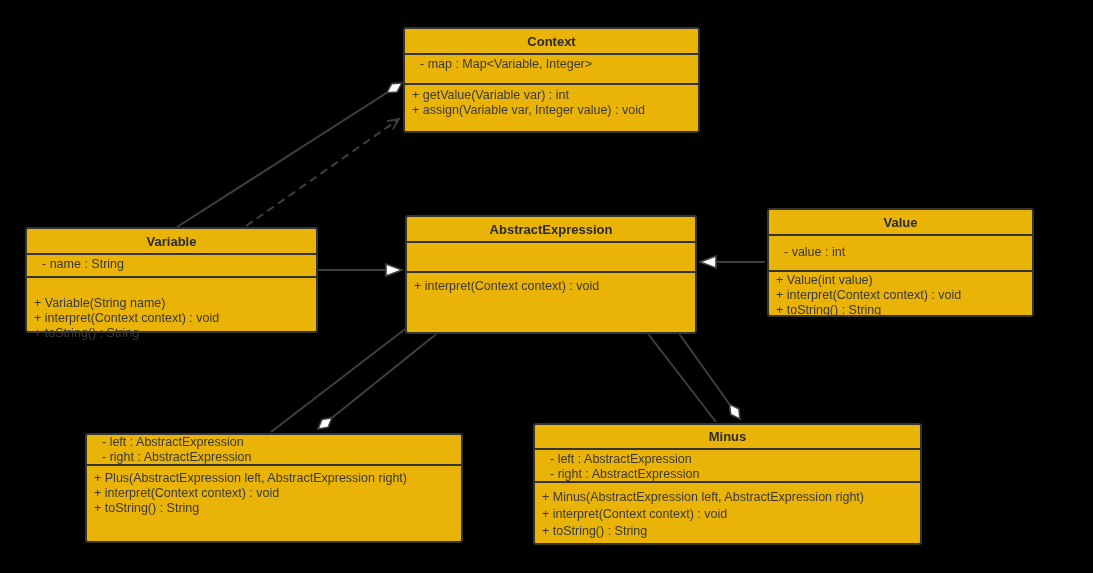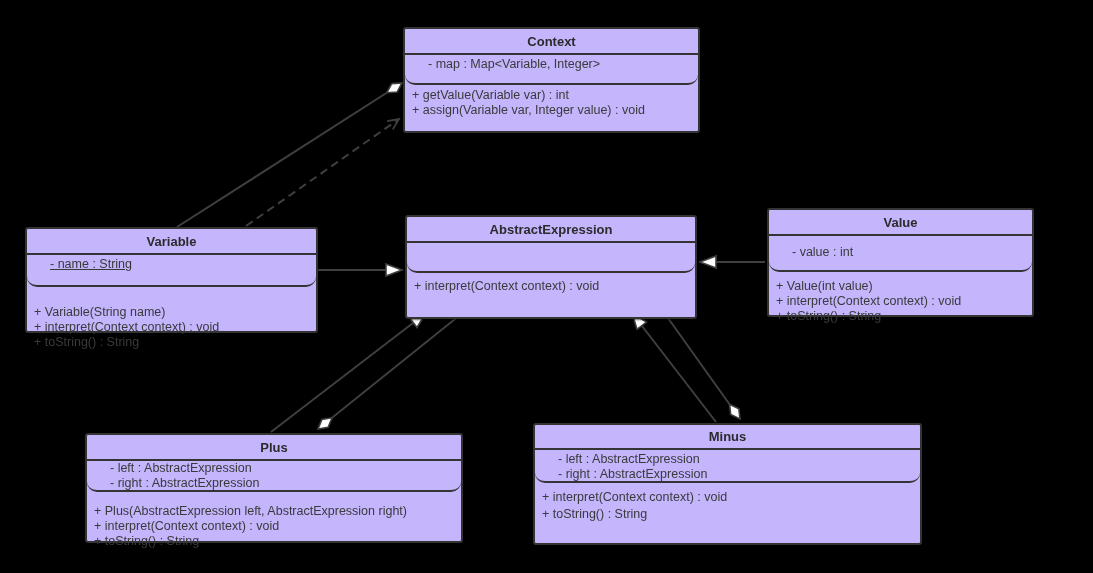--- a/index.html
+++ b/index.html
@@ -7,39 +7,38 @@
   #canvas{
     position:relative;
     width:1093px;height:573px;
     background:#000;
     font-family:"Liberation Sans", sans-serif;
     overflow:hidden;
   }
   #edges{position:absolute;left:0;top:0;width:1093px;height:573px;}
   .uml-class{
     position:absolute;
-    background:#c4b5fd;
+    background:#eab308;
     border:2px solid #343434;
     border-radius:3px;
     color:#3a3a3a;
     display:flex;
     flex-direction:column;
     box-shadow:0 1px 2px rgba(0,0,0,.6);
   }
   .uml-title{
     flex:0 0 auto;
     display:flex;align-items:center;justify-content:center;
     font-size:13px;font-weight:bold;color:#2b2b2b;
     border-bottom:2px solid #343434;
   }
   .uml-attrs{
     flex:0 0 auto;
     border-bottom:2px solid #343434;
-    padding:2px 7px 0 23px;
-    border-radius:10px;
+    padding:2px 7px 0 15px;
   }
   .uml-methods{
     flex:1 1 auto;
     padding:3px 7px 0 7px;
   }
   .uml-line{
     font-size:12.5px;
     line-height:15px;
     white-space:nowrap;
     color:#3a3a3a;
@@ -86,68 +85,68 @@
       <div class="uml-line">- map : Map&lt;Variable, Integer&gt;</div>
     </div>
     <div class="uml-methods">
       <div class="uml-line">+ getValue(Variable var) : int</div>
       <div class="uml-line">+ assign(Variable var, Integer value) : void</div>
     </div>
   </div>
 
   <div class="uml-class" style="left:25px;top:227px;width:293px;height:106px;">
     <div class="uml-title" style="height:26px;">Variable</div>
-    <div class="uml-attrs" style="height:32px;text-decoration:underline;">
+    <div class="uml-attrs" style="height:23px;">
       <div class="uml-line">- name : String</div>
     </div>
     <div class="uml-methods" style="padding-top:18px;">
       <div class="uml-line">+ Variable(String name)</div>
       <div class="uml-line">+ interpret(Context context) : void</div>
       <div class="uml-line">+ toString() : String</div>
     </div>
   </div>
 
-  <div class="uml-class" style="left:405px;top:215px;width:292px;height:104px;">
+  <div class="uml-class" style="left:405px;top:215px;width:292px;height:119px;">
     <div class="uml-title" style="height:26px;">AbstractExpression</div>
     <div class="uml-attrs" style="height:30px;"></div>
     <div class="uml-methods" style="padding-top:6px;">
       <div class="uml-line">+ interpret(Context context) : void</div>
     </div>
   </div>
 
   <div class="uml-class" style="left:767px;top:208px;width:267px;height:109px;">
     <div class="uml-title" style="height:26px;">Value</div>
     <div class="uml-attrs" style="height:29px;margin-top:7px;">
       <div class="uml-line">- value : int</div>
     </div>
-    <div class="uml-methods" style="padding-top:7px;">
+    <div class="uml-methods" style="padding-top:1px;">
       <div class="uml-line">+ Value(int value)</div>
       <div class="uml-line">+ interpret(Context context) : void</div>
       <div class="uml-line">+ toString() : String</div>
     </div>
   </div>
 
   <div class="uml-class" style="left:85px;top:433px;width:378px;height:110px;">
-    <div class="uml-title" style="height:26px;">Plus</div>
     <div class="uml-attrs" style="height:31px;padding-top:0;">
       <div class="uml-line" style="line-height:14.5px;">- left : AbstractExpression</div>
       <div class="uml-line" style="line-height:14.5px;">- right : AbstractExpression</div>
     </div>
-    <div class="uml-methods" style="padding-top:12px;">
+    <div class="uml-methods" style="padding-top:5px;">
       <div class="uml-line">+ Plus(AbstractExpression left, AbstractExpression right)</div>
       <div class="uml-line">+ interpret(Context context) : void</div>
       <div class="uml-line">+ toString() : String</div>
     </div>
   </div>
 
   <div class="uml-class" style="left:533px;top:423px;width:389px;height:122px;">
     <div class="uml-title" style="height:25px;">Minus</div>
     <div class="uml-attrs" style="height:33px;">
       <div class="uml-line">- left : AbstractExpression</div>
       <div class="uml-line">- right : AbstractExpression</div>
     </div>
     <div class="uml-methods" style="padding-top:6px;">
+      <div class="uml-line" style="line-height:17px;">+ Minus(AbstractExpression left, AbstractExpression right)</div>
       <div class="uml-line" style="line-height:17px;">+ interpret(Context context) : void</div>
       <div class="uml-line" style="line-height:17px;">+ toString() : String</div>
     </div>
   </div>
 
 </div>
 
 </body></html>

